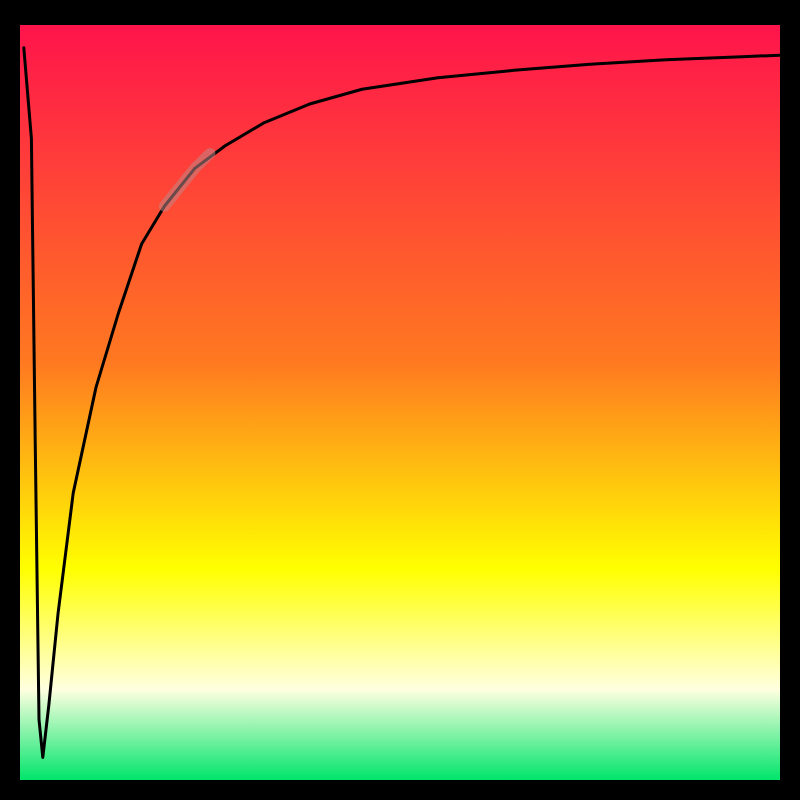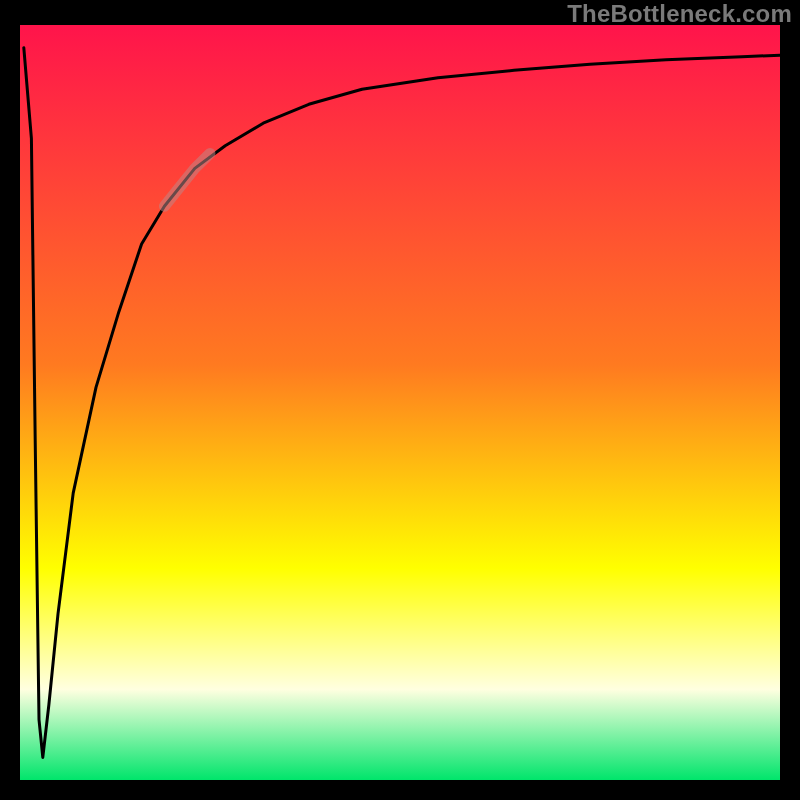--- a/index.html
+++ b/index.html
@@ -52,14 +52,13 @@
 
     <rect x="0" y="0" width="800" height="800" fill="#000"></rect>
 
     <rect id="plot-bg" x="20" y="25" width="760" height="755" fill="url(#bg-grad)"></rect>
 
     <path id="curve" fill="none" stroke-width="3" stroke-linecap="round" stroke-linejoin="round" d="M23.8 47.7 L31.4 138.3 L35.2 440.3 L39.0 719.6 L42.8 757.4 L42.8 757.4 L48.9 704.5 L58.0 613.9 L73.2 493.1 L96.0 387.4 L118.8 311.9 L141.6 244.0 L164.4 206.2 L194.8 168.4 L225.2 145.8 L263.2 123.2 L308.8 104.3 L362.0 89.2 L438.0 77.8 L514.0 70.3 L590.0 64.3 L666.0 59.7 L742.0 56.7 L780.0 55.2" stroke="#000000"></path>
 
     <path id="hint" fill="none" stroke-width="11" stroke-linecap="round" opacity="0.55" d="M164.4 206.2 L179.6 187.3 L194.8 168.4 L210.0 153.4" stroke="#c08585"></path>
   </svg>
 
-  <div class="watermark">TheBottleneck.com</div>
 </div>
 
 </body></html>

